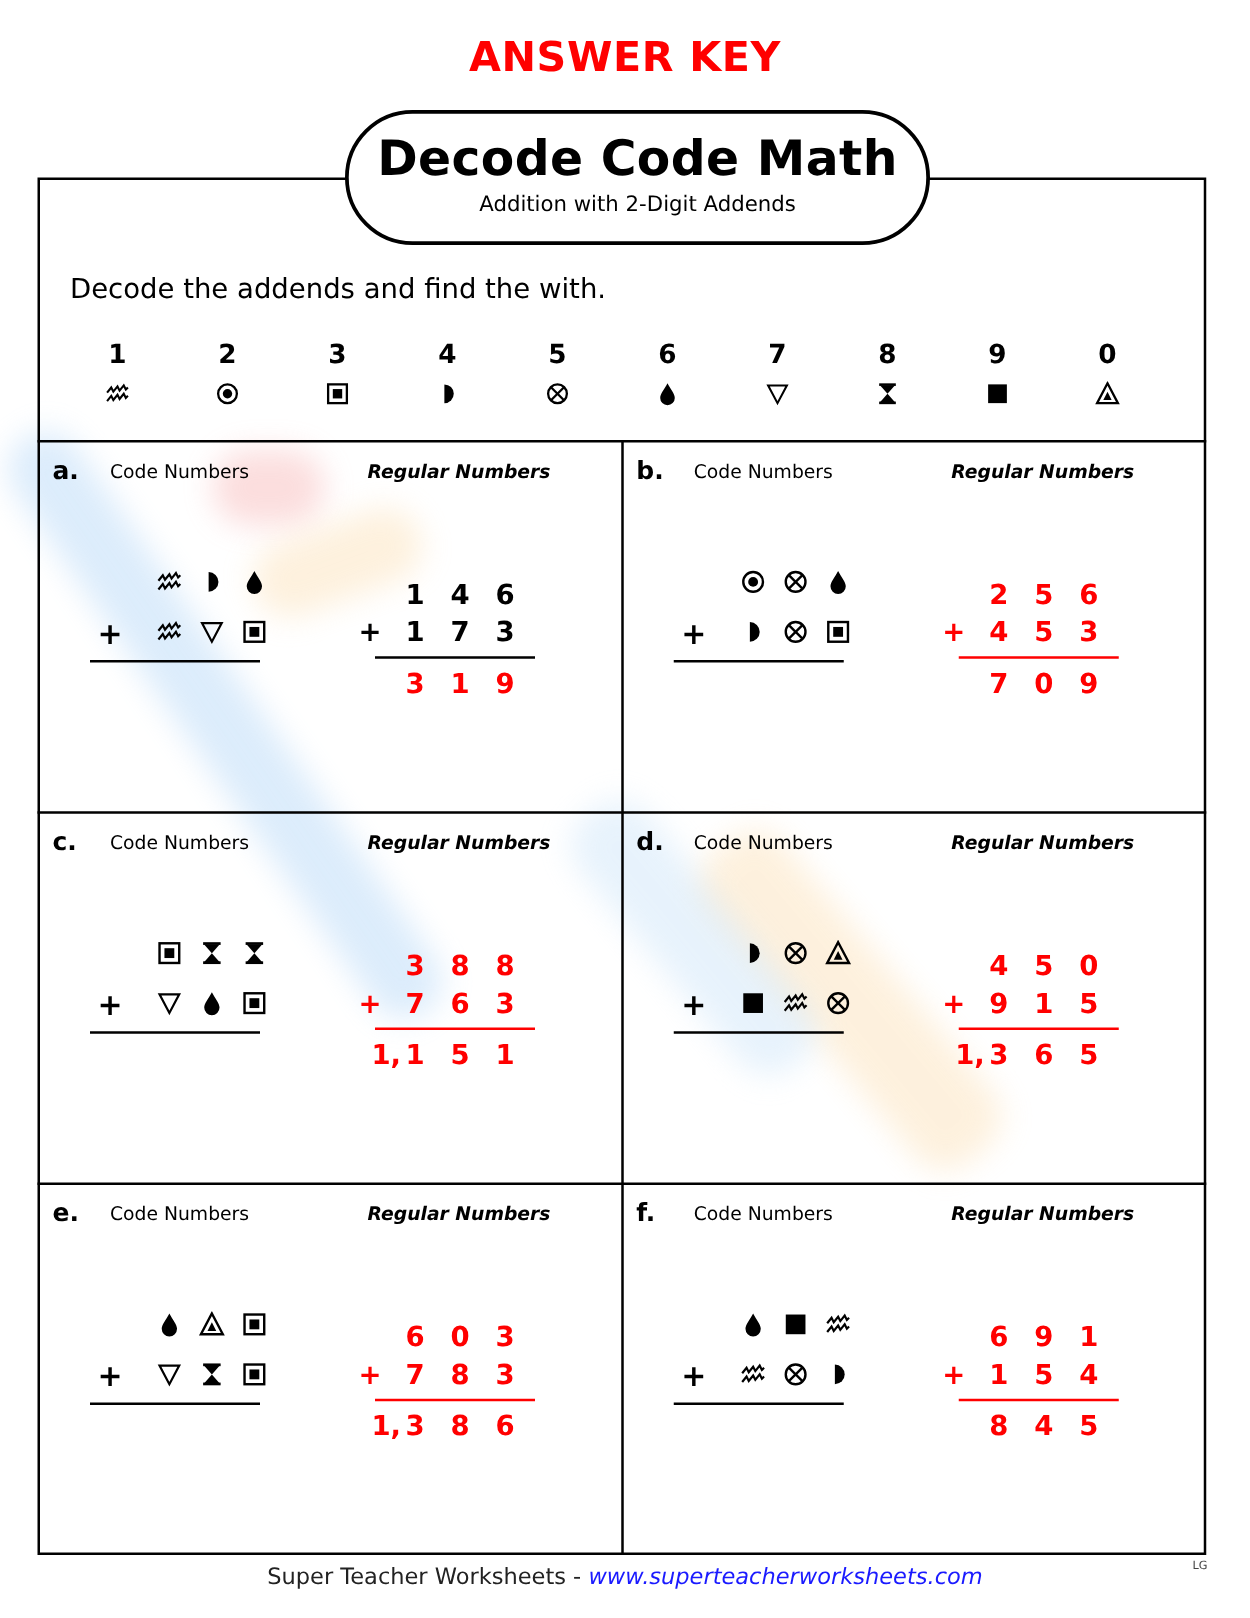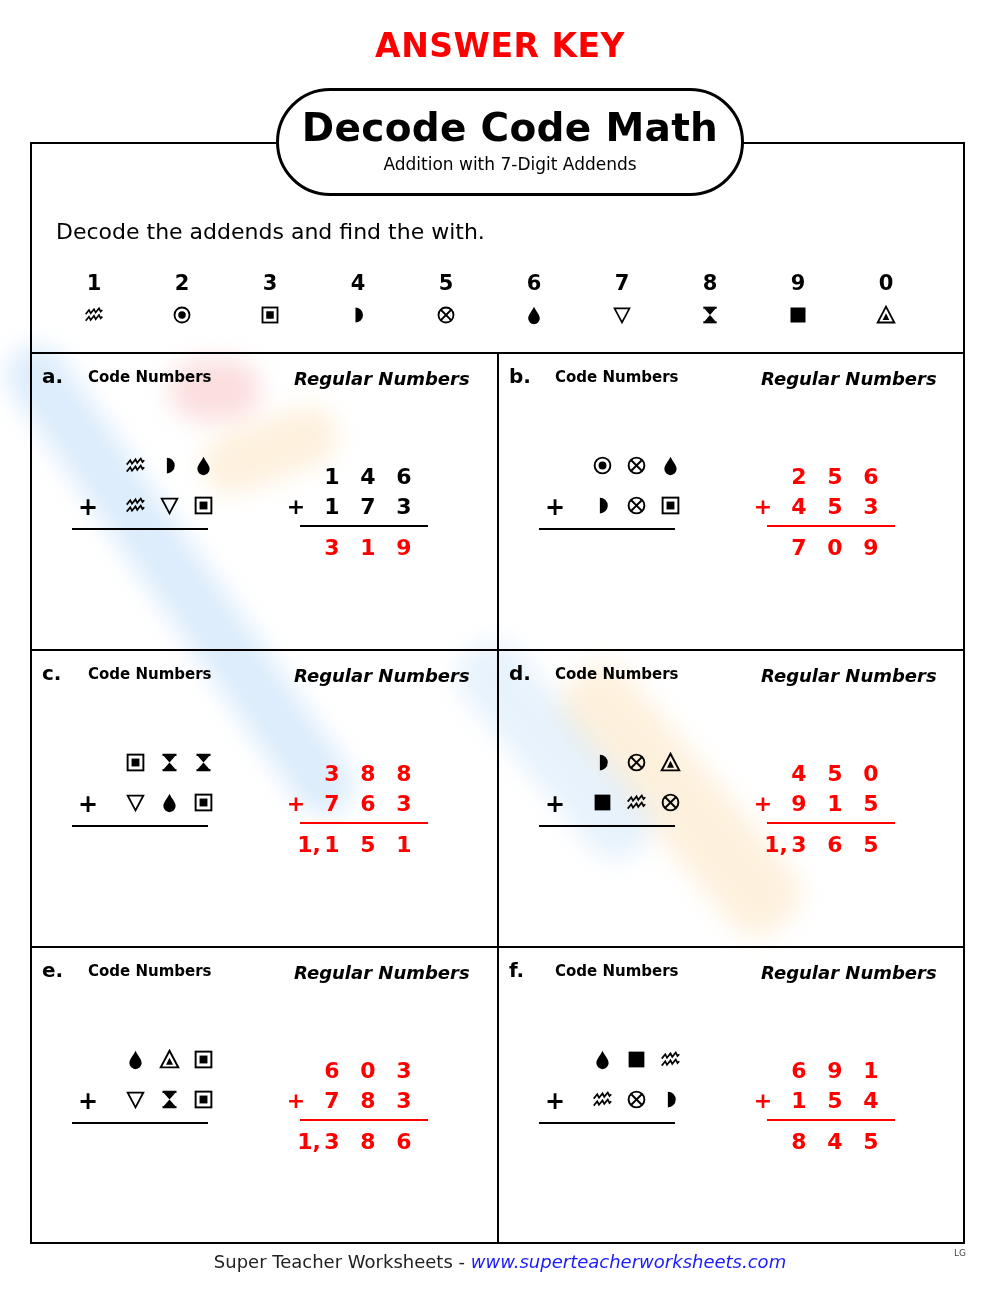--- a/index.html
+++ b/index.html
@@ -22,22 +22,22 @@
   .key-row { position: absolute; left: 50px; top: 268px; width: 880px; display: flex; }
   .key-cell { width: 88.2px; text-align: center; }
   .key-digit { font-size: 21px; font-weight: bold; height: 30px; line-height: 30px; }
   .key-sym { height: 34px; display: flex; justify-content: center; align-items: center; }
 
   .hline { position: absolute; height: 2px; background: #000; }
   .vline { position: absolute; width: 2px; background: #000; }
 
   .panel { position: absolute; width: 466px; height: 295px; }
   .panel .letter { position: absolute; left: 10px; top: 10px; font-size: 20px; font-weight: bold; }
-  .panel .code-h { position: absolute; left: 56px; top: 14px; font-size: 15px; font-weight: bold; }
-  .panel .reg-h { position: absolute; left: 262px; top: 14px; font-size: 18px; font-weight: bold; font-style: italic; }
+  .panel .code-h { position: absolute; left: 56px; top: 14px; font-size: 15px; font-weight: normal; }
+  .panel .reg-h { position: absolute; left: 262px; top: 14px; font-size: 15px; font-weight: bold; font-style: italic; }
 
   .code-block { position: absolute; left: 40px; width: 138px; }
   .sym-row { position: relative; height: 40px; }
   .sym-row .s { position: absolute; width: 30px; height: 30px; top: 0; display: flex; justify-content: center; align-items: center; }
   .sym-row .plus { position: absolute; left: 6px; top: 2px; font-size: 24px; font-weight: bold; line-height: 30px; }
   .code-line { position: absolute; left: 0; width: 136px; height: 2px; background: #000; }
 
   .num-block { position: absolute; left: 268px; width: 128px; }
   .num-row { position: relative; height: 30px; font-size: 22px; font-weight: bold; }
   .num-row span { position: absolute; top: 0; width: 20px; text-align: center; line-height: 30px; }
@@ -59,21 +59,21 @@
 <div class="wm" style="left:200px;top:420px;width:140px;height:60px;background:#fbd7a0;transform:rotate(-20deg);"></div>
 <div class="wm" style="left:640px;top:640px;width:80px;height:320px;background:#fbd7a0;transform:rotate(-40deg);"></div>
 <div class="wm" style="left:520px;top:620px;width:70px;height:260px;background:#bcdcf7;transform:rotate(-40deg);"></div>
 
 <div class="answer-key">ANSWER KEY</div>
 
 <div class="frame"></div>
 
 <div class="title-pill">
   <div class="title">Decode Code Math</div>
-  <div class="subtitle">Addition with 7-Digit Addends</div>
+  <div class="subtitle">Addition with 2-Digit Addends</div>
 </div>
 
 <div class="instructions">Decode the addends and find the with.</div>
 
 <div class="key-row" id="key-row">
     <div class="key-cell">
       <div class="key-digit">1</div>
       <div class="key-sym">
         <svg width="20" height="20" viewBox="0 0 24 24">
           <polyline points="2,11 6,6 8,10 12,5 14,9 18,4 20,8 22,6" fill="none" stroke="#000" stroke-width="2"></polyline>

